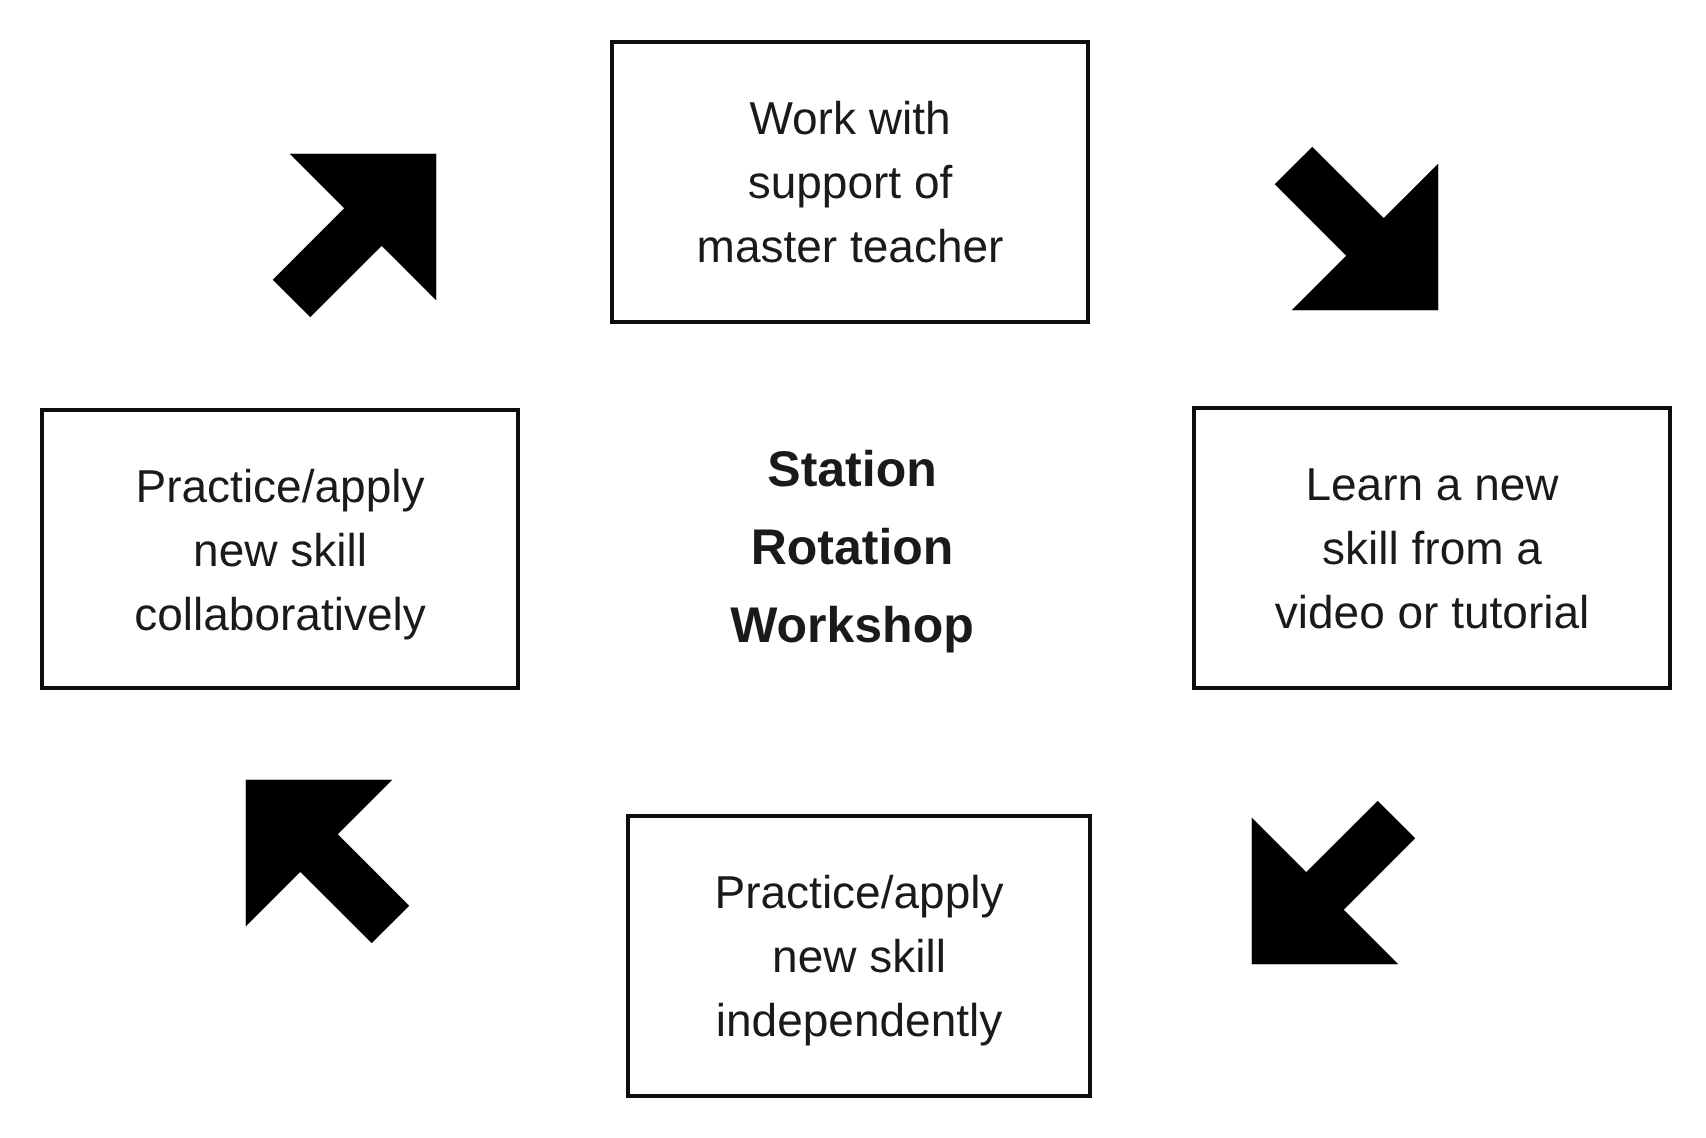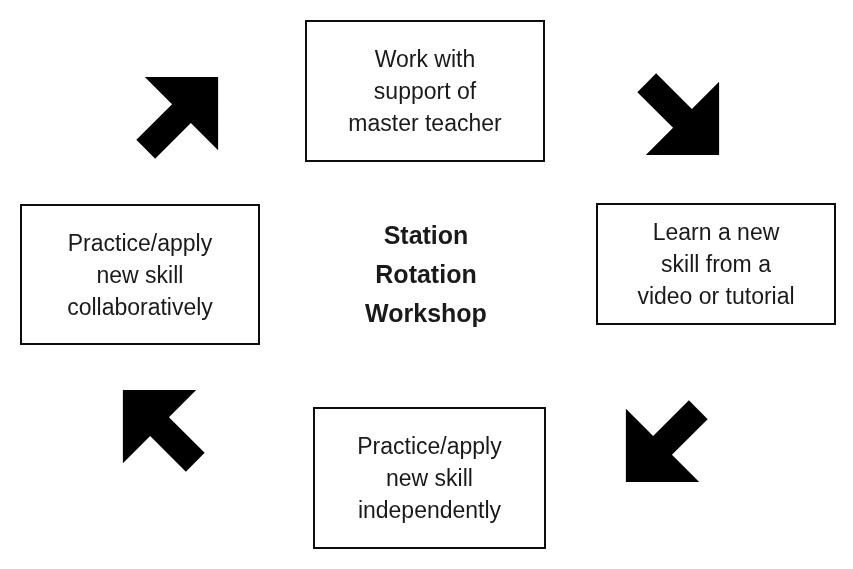--- a/index.html
+++ b/index.html
@@ -24,21 +24,21 @@
     display:flex;align-items:center;justify-content:center;
     text-align:center;
   }
   .station-box .label{
     white-space:pre-line;
     font-size:23px;
     line-height:32px;
     color:var(--text);
   }
   .box-top{left:305px;top:20px;width:240px;height:142px;}
-  .box-right{left:596px;top:203px;width:240px;height:122px;}
+  .box-right{left:596px;top:203px;width:240px;height:142px;}
   .box-bottom{left:313px;top:407px;width:233px;height:142px;}
   .box-left{left:20px;top:204px;width:240px;height:141px;}
   .diagram-title{
     position:absolute;
     left:303px;top:216px;width:246px;
     text-align:center;
     font-weight:bold;
     font-size:25px;
     line-height:39px;
     white-space:pre-line;

